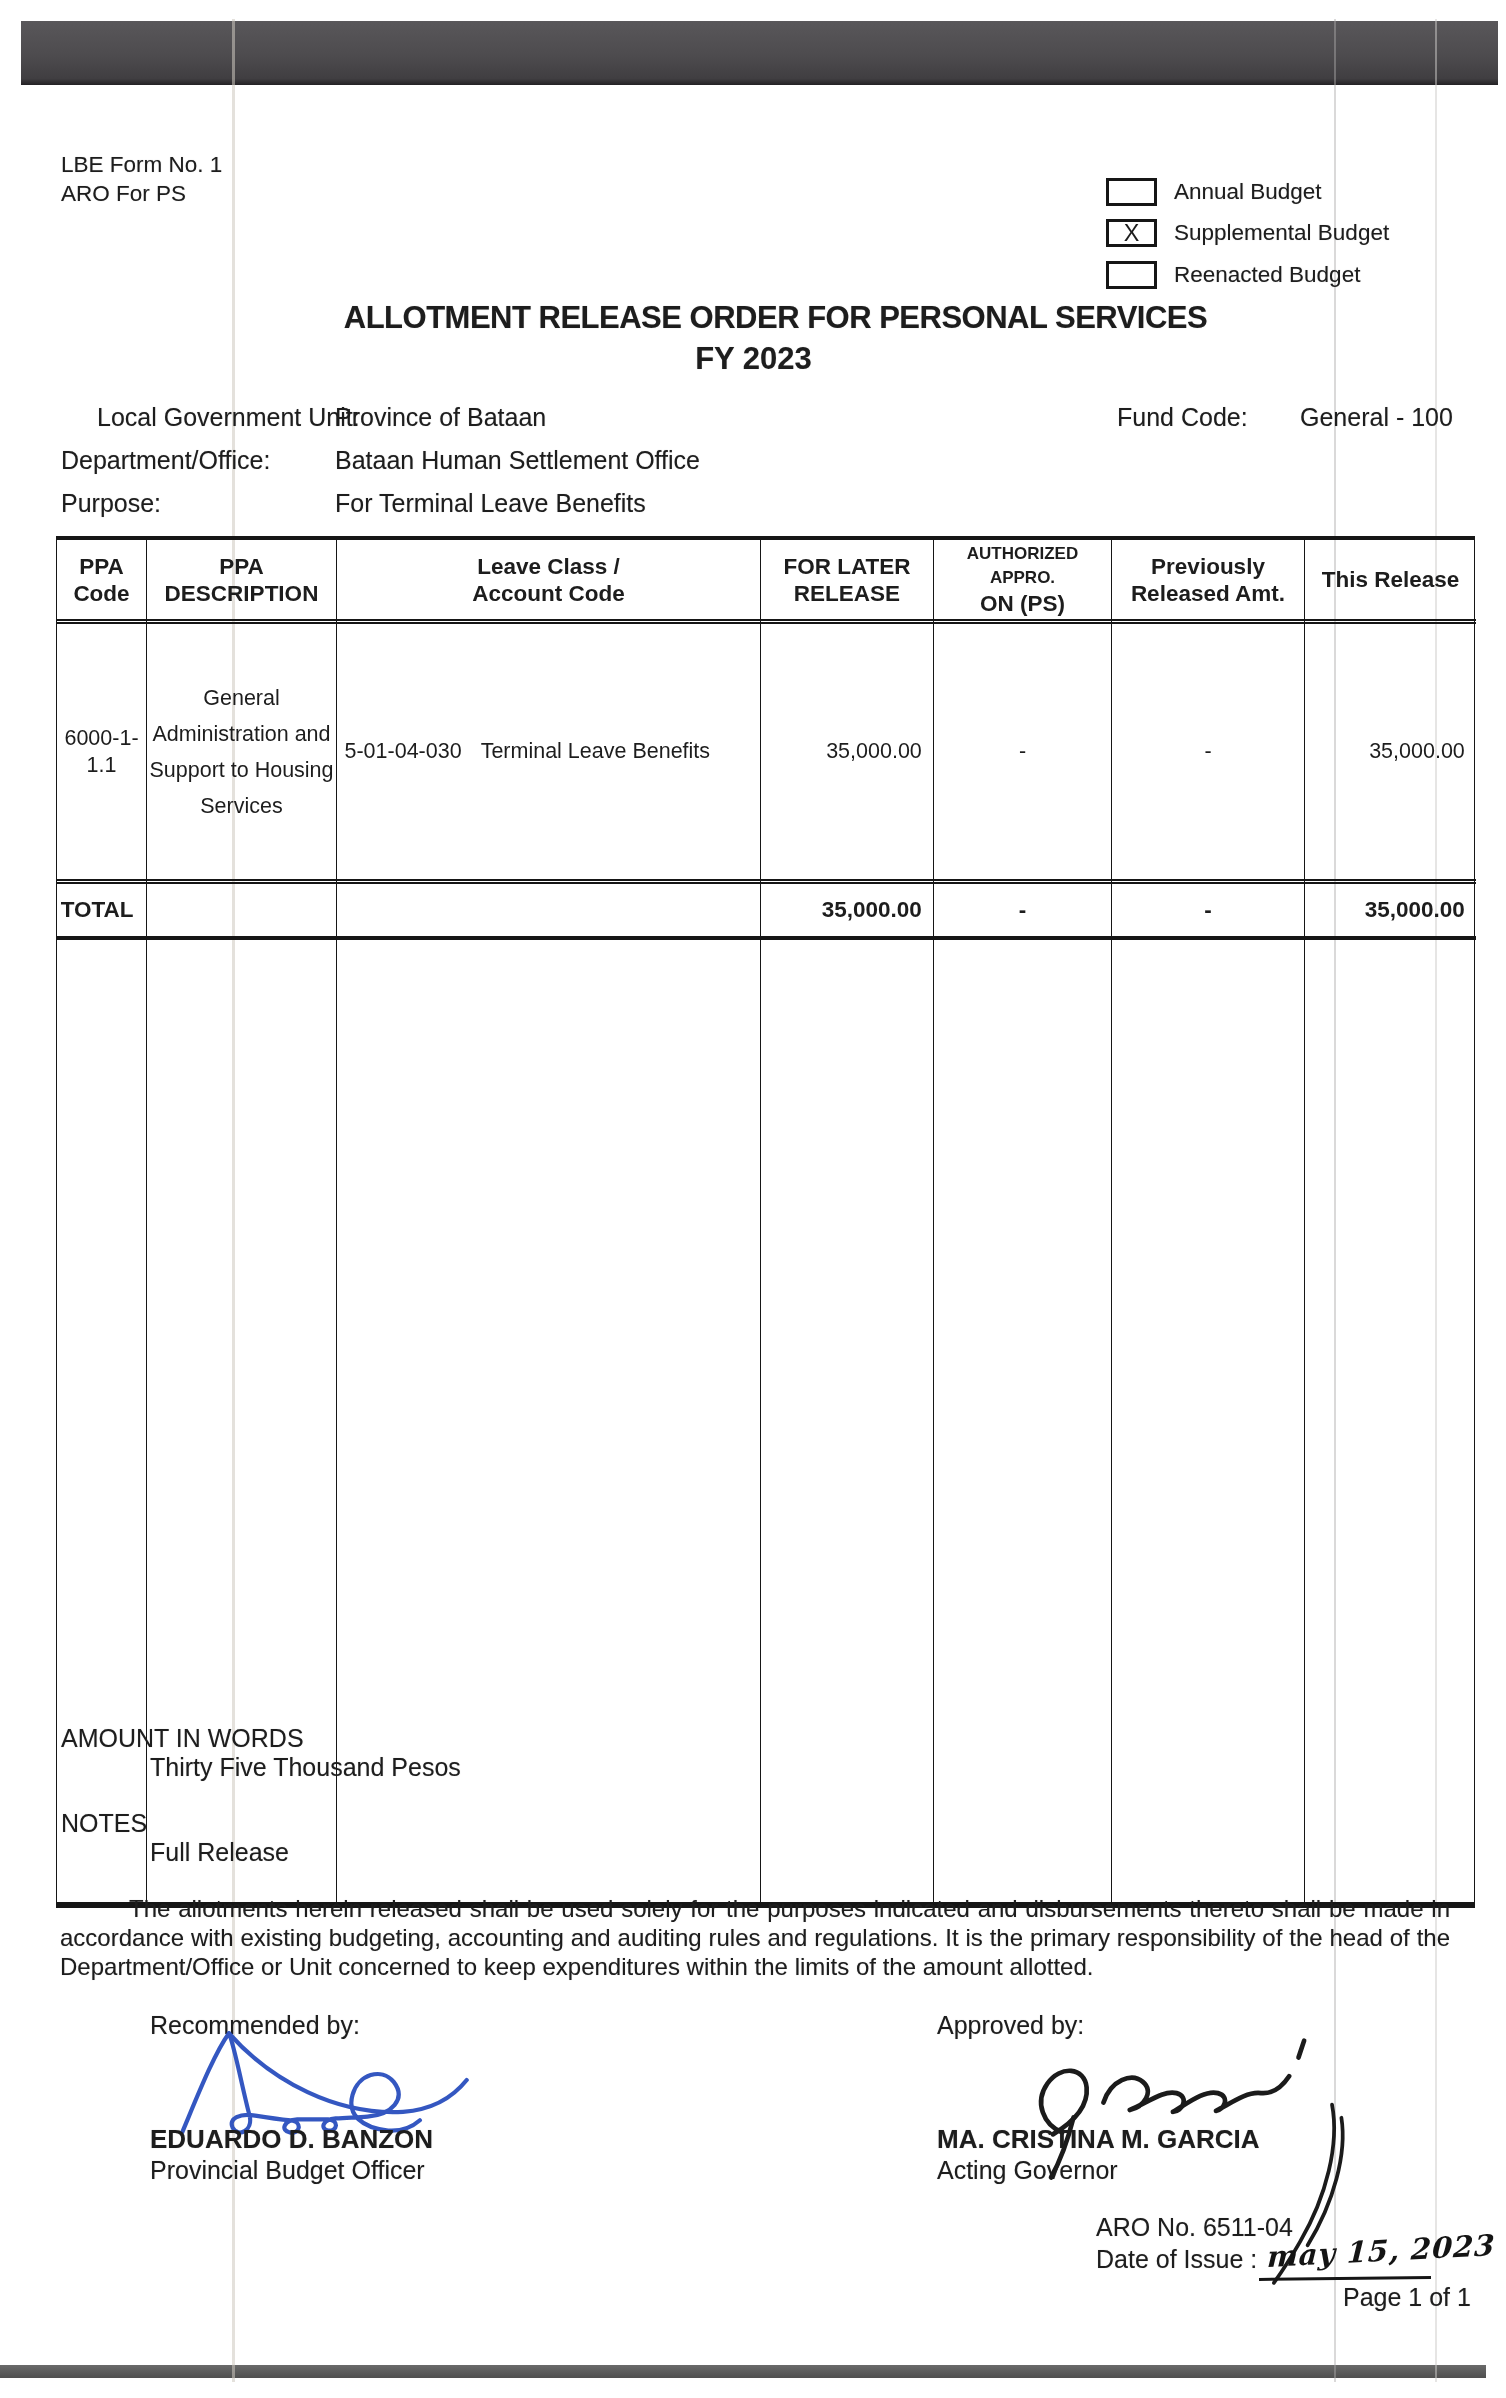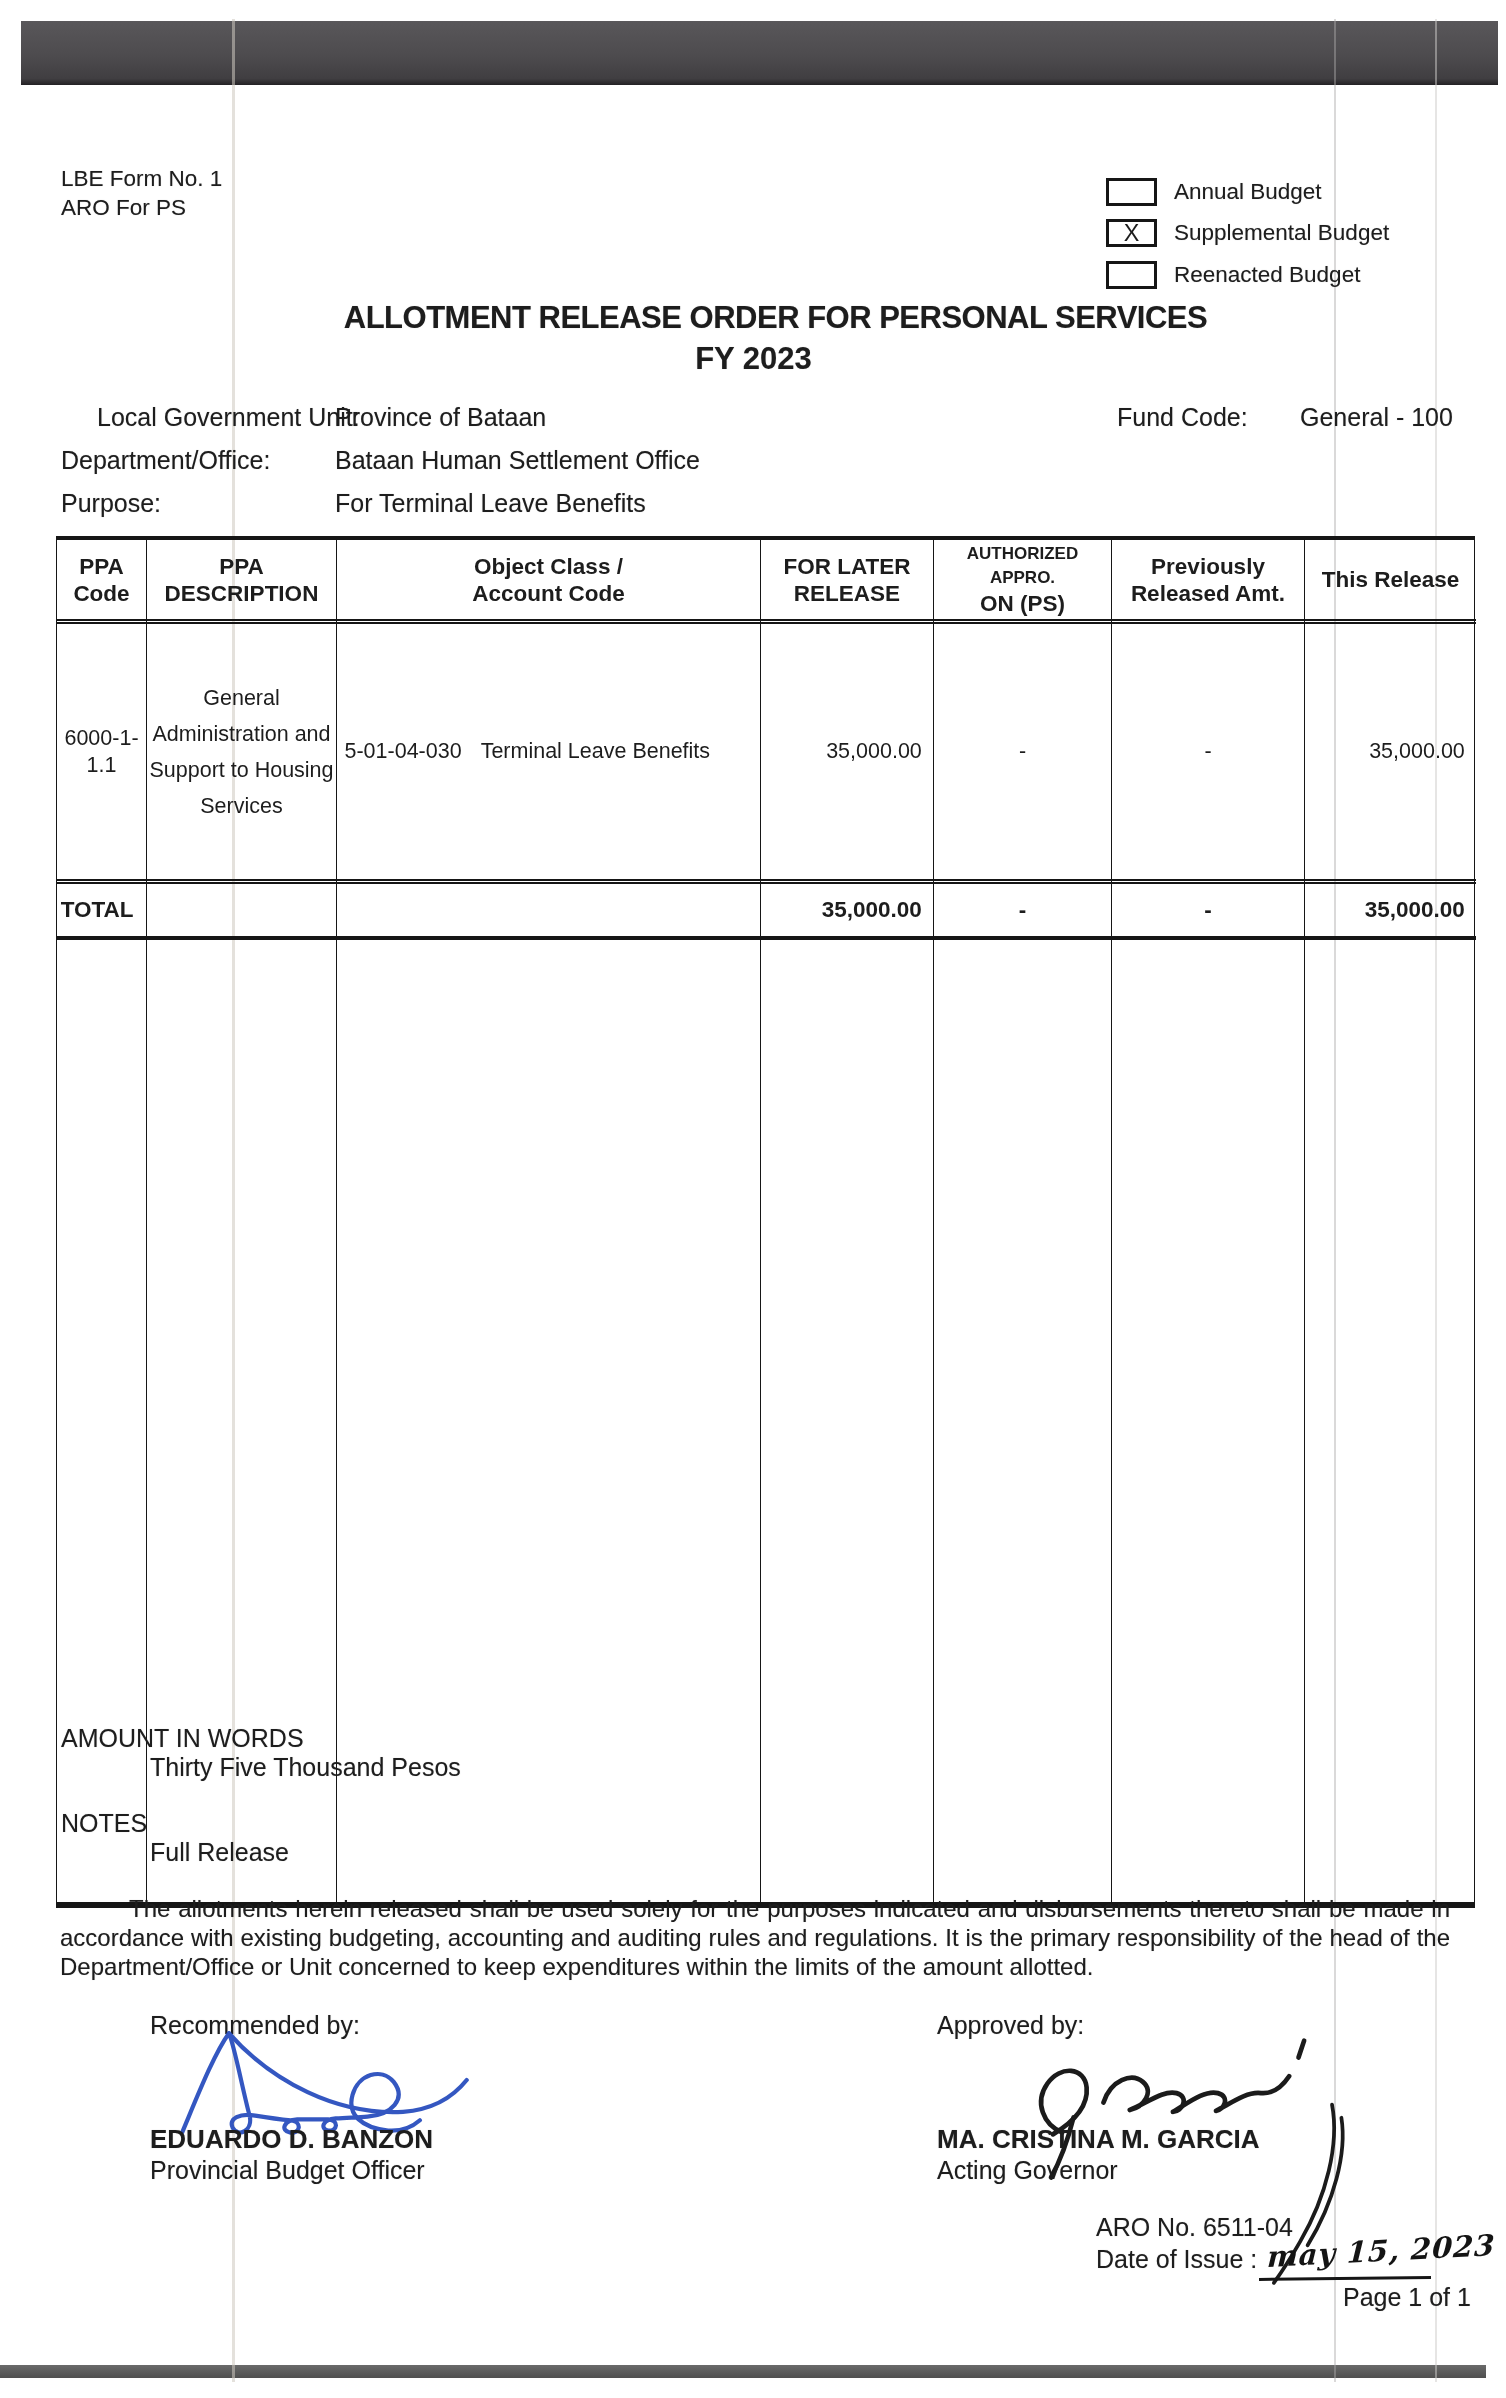--- a/index.html
+++ b/index.html
@@ -12,21 +12,21 @@
   .topbar{position:absolute;left:20.6px;top:20.6px;width:1477px;height:64px;
           background:linear-gradient(180deg,#59575a 0%,#4d4b4e 55%,#403e41 90%,#232124 100%);}
   .bottombar{position:absolute;left:0;top:2365px;width:1486px;height:13px;
           background:linear-gradient(180deg,#6a6a6a,#4f4f4f);}
   .fold{position:absolute;top:19px;bottom:17px;}
   .fold1{left:232px;width:2.8px;background:rgba(206,200,191,0.55);}
   .fold2{left:1334px;width:1.9px;background:rgba(172,170,170,0.45);}
   .fold3{left:1435px;width:1.9px;background:rgba(206,204,202,0.5);}
 
   
-  .formid{left:61px;top:164px;font-size:22.5px;line-height:29px;}
+  .formid{left:61px;top:150px;font-size:22.5px;line-height:29px;}
   .cbrow{position:absolute;left:1106px;height:30px;display:flex;align-items:center;gap:17px;}
   .cbbox{width:51px;height:28px;border:3.7px solid #161616;display:flex;align-items:center;justify-content:center;
          font-size:23.4px;box-sizing:border-box;}
   .cblabel{font-size:22.5px;}
   .title{left:0;right:0;top:300px;text-align:center;font-size:31px;font-weight:bold;letter-spacing:-0.5px;padding-left:44px;}
   .fy{left:0;right:0;top:341px;text-align:center;font-size:31px;font-weight:bold;}
 
   .frow{font-size:25px;}
 
   
@@ -110,21 +110,21 @@
 
     <div class="hcell">
       <span>PPA</span>
         <span>Code</span>
     </div>
     <div class="hcell">
       <span>PPA</span>
         <span>DESCRIPTION</span>
     </div>
     <div class="hcell">
-      <span>Object Class /</span>
+      <span>Leave Class /</span>
         <span>Account Code</span>
     </div>
     <div class="hcell">
       <span>FOR LATER</span>
         <span>RELEASE</span>
     </div>
     <div class="hcell">
       <span class="small">AUTHORIZED APPRO.</span>
         <span>ON (PS)</span>
     </div>

